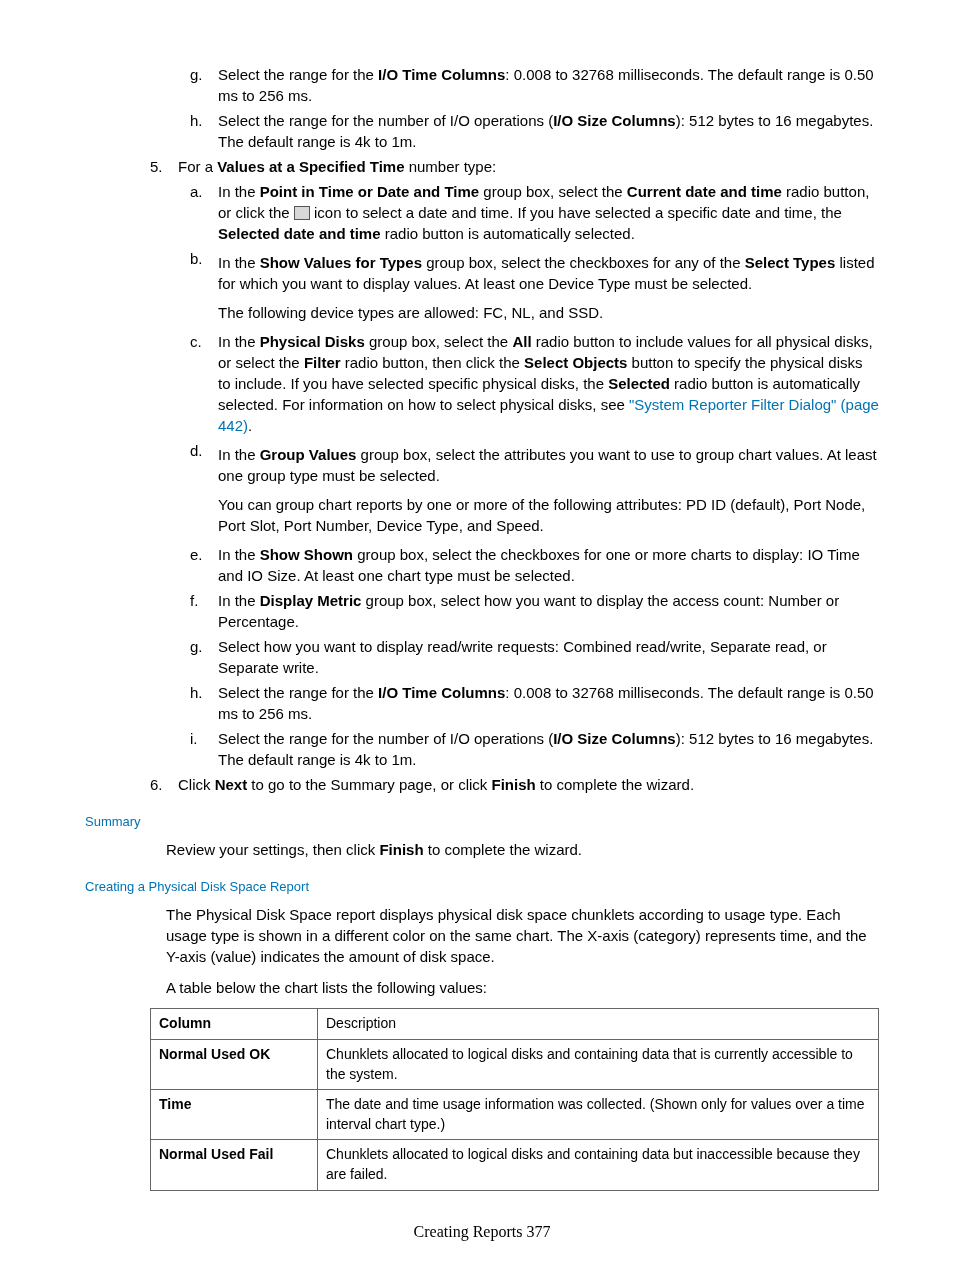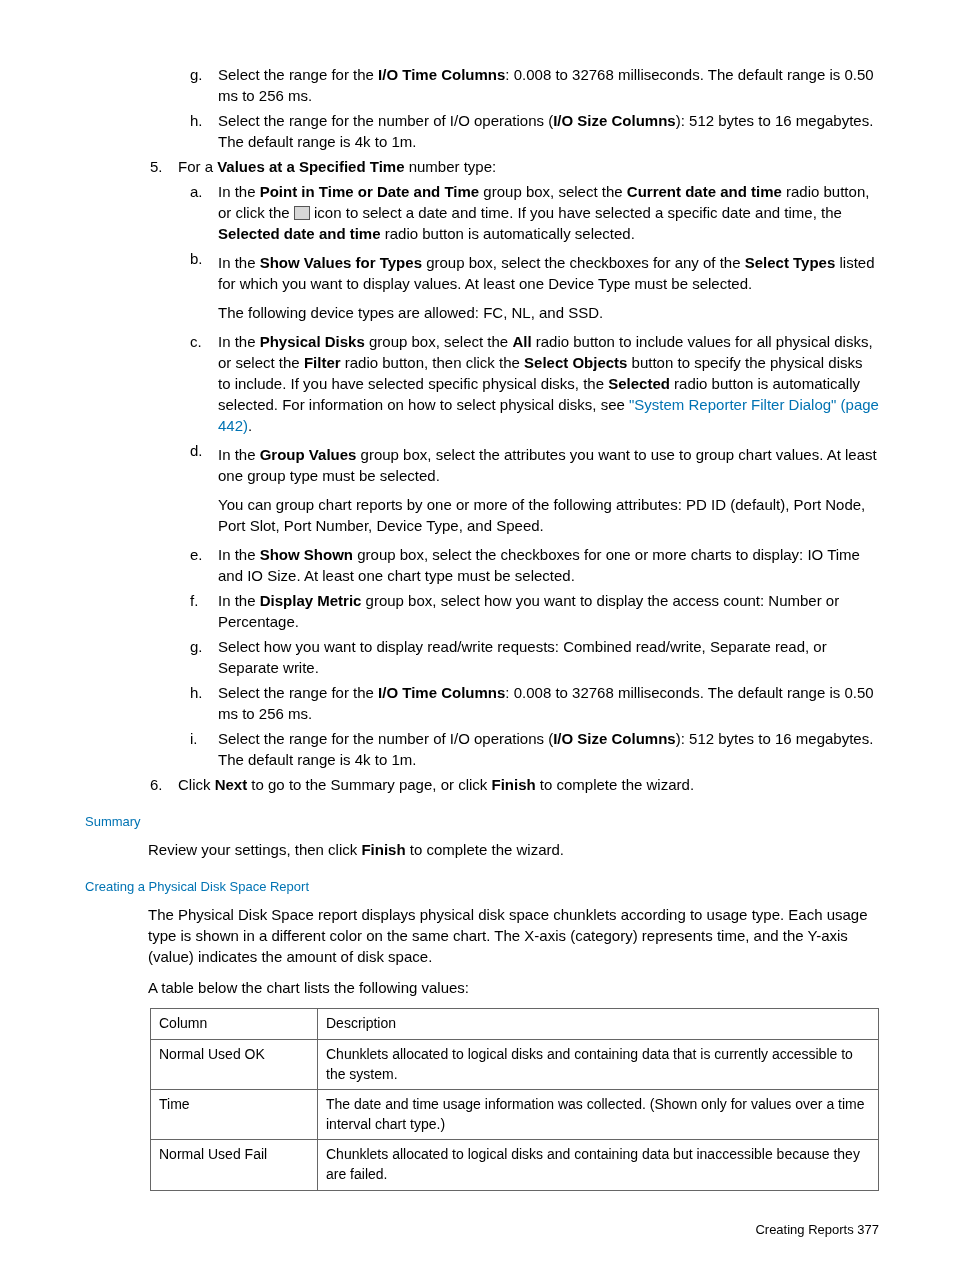--- a/index.html
+++ b/index.html
@@ -22,40 +22,41 @@
 .para { margin: 4px 0; }
 .note { margin-top: 8px; }
 b { font-weight: bold; }
 a.link { color: #0073b3; text-decoration: none; }
 h2 {
   color: #0073b3;
   font-weight: normal;
   font-size: 13px;
   margin: 18px 0 8px 0;
 }
-.section-para { margin-left: 63px; margin-bottom: 10px; margin-top: 0; }
+.section-para { margin-left: 81px; margin-bottom: 10px; margin-top: 0; }
 table {
   border-collapse: collapse;
   margin-left: 65px;
   margin-top: 10px;
   width: calc(100% - 65px);
 }
 th, td {
   border: 1px solid #666;
   padding: 5px 8px;
   text-align: left;
   vertical-align: top;
   font-size: 14px;
 }
 th { font-weight: normal; }
-.col1 { width: 150px; font-weight: normal; }
+.col1 { width: 150px; font-weight: bold; }
 .footer {
-  text-align: right;
-  font-size: 13px;
+  text-align: center;
+  font-size: 16px;
   margin-top: 30px;
+  font-family: Liberation Serif, serif;
 }
 .calendar-icon {
   display: inline-block;
   width: 14px;
   height: 12px;
   border: 1px solid #555;
   background: #d8d8d8;
   vertical-align: middle;
   position: relative;
   top: -1px;

